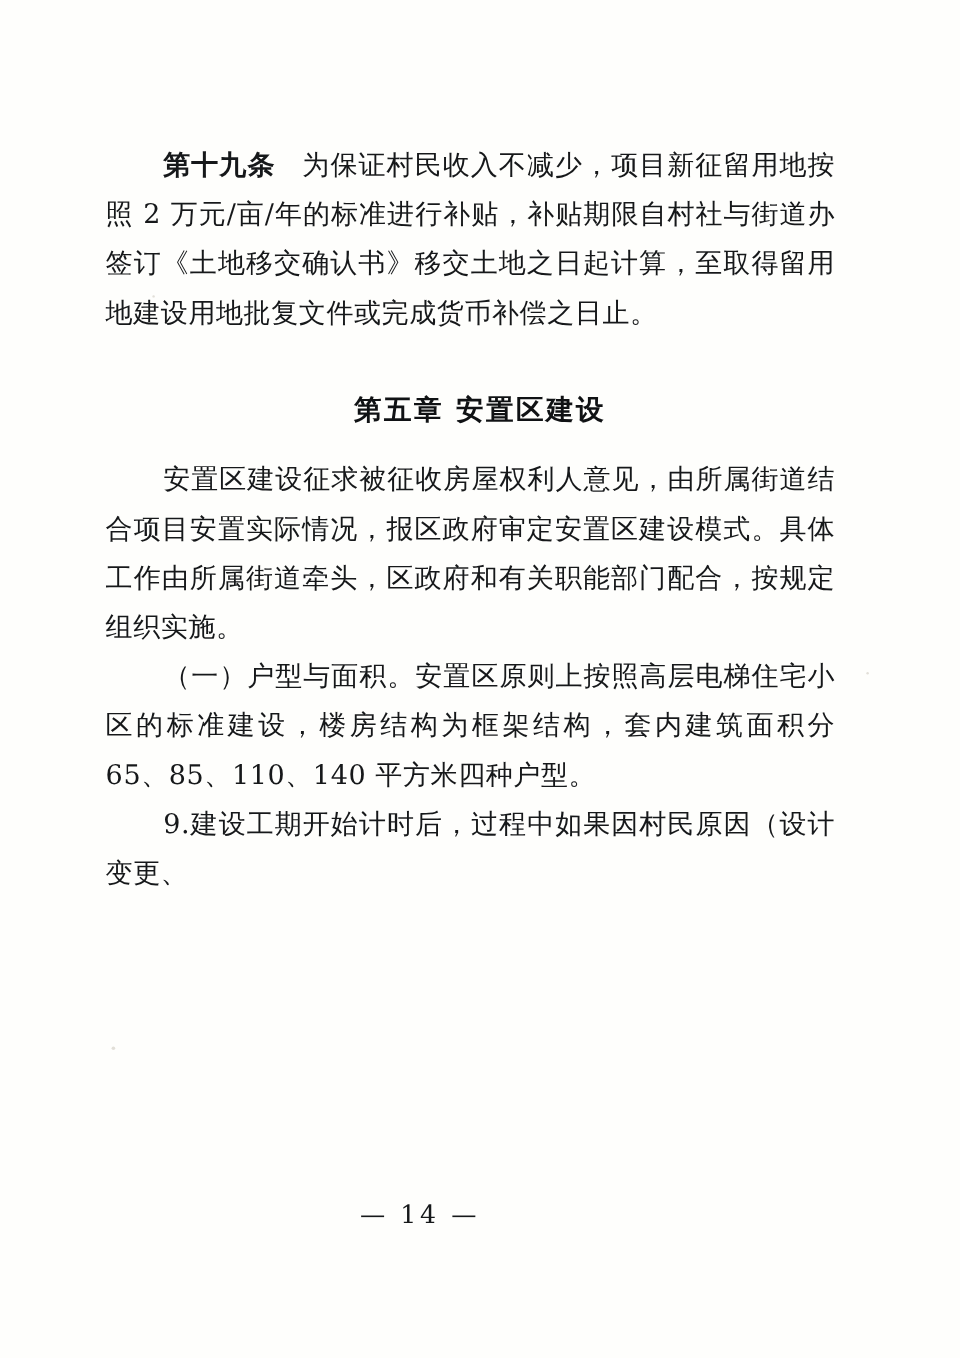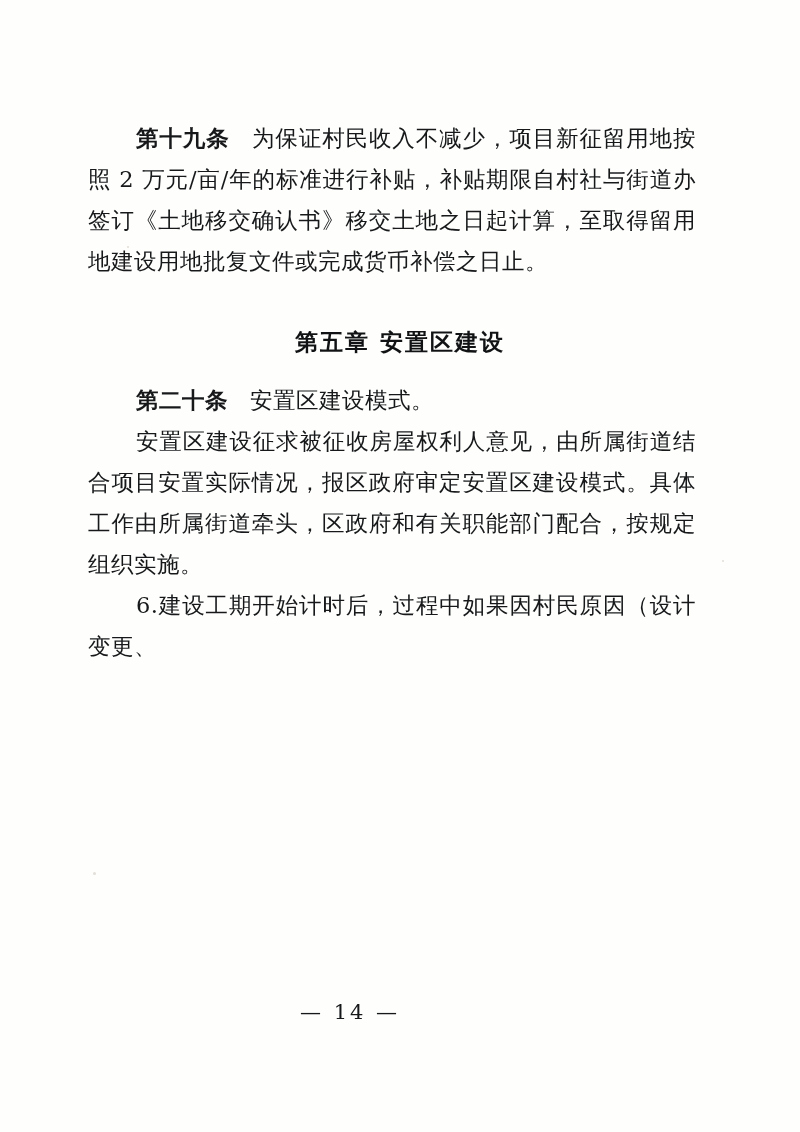--- a/index.html
+++ b/index.html
@@ -84,27 +84,27 @@
   <div class="speck" style="left:93px; top:872px; width:3px; height:3px;"></div>
   <div class="speck" style="left:127px; top:246px; width:2px; height:2px;"></div>
   <div class="speck" style="left:722px; top:560px; width:2px; height:2px;"></div>
 
   <div class="content">
 
     <p class="para indent2"><span class="bold">第十九条</span><span class="spacer-wide"></span><span>为保证村民收入不减少，项目新征留用地按照 2 万元/亩/年的标准进行补贴，补贴期限自村社与街道办签订《土地移交确认书》移交土地之日起计算，至取得留用地建设用地批复文件或完成货币补偿之日止。</span></p>
 
     <p class="chapter-title">第五章  安置区建设</p>
 
-    <p class="para indent2"><span class="bold">第二十条</span><span class="spacer-wide"></span><span>安置区建设模式。</span></p>
 
     <p class="para indent2">安置区建设征求被征收房屋权利人意见，由所属街道结合项目安置实际情况，报区政府审定安置区建设模式。具体工作由所属街道牵头，区政府和有关职能部门配合，按规定组织实施。</p>
 
 
+    <p class="para indent2">（一）户型与面积。安置区原则上按照高层电梯住宅小区的标准建设，楼房结构为框架结构，套内建筑面积分 65、85、110、140 平方米四种户型。</p>
 
 
 
-    <p class="para indent2">6.建设工期开始计时后，过程中如果因村民原因（设计变更、</p>
+    <p class="para indent2">9.建设工期开始计时后，过程中如果因村民原因（设计变更、</p>
 
   </div>
 
   <div class="footer">— 14 —</div>
 
 </div>
 
 </body></html>

